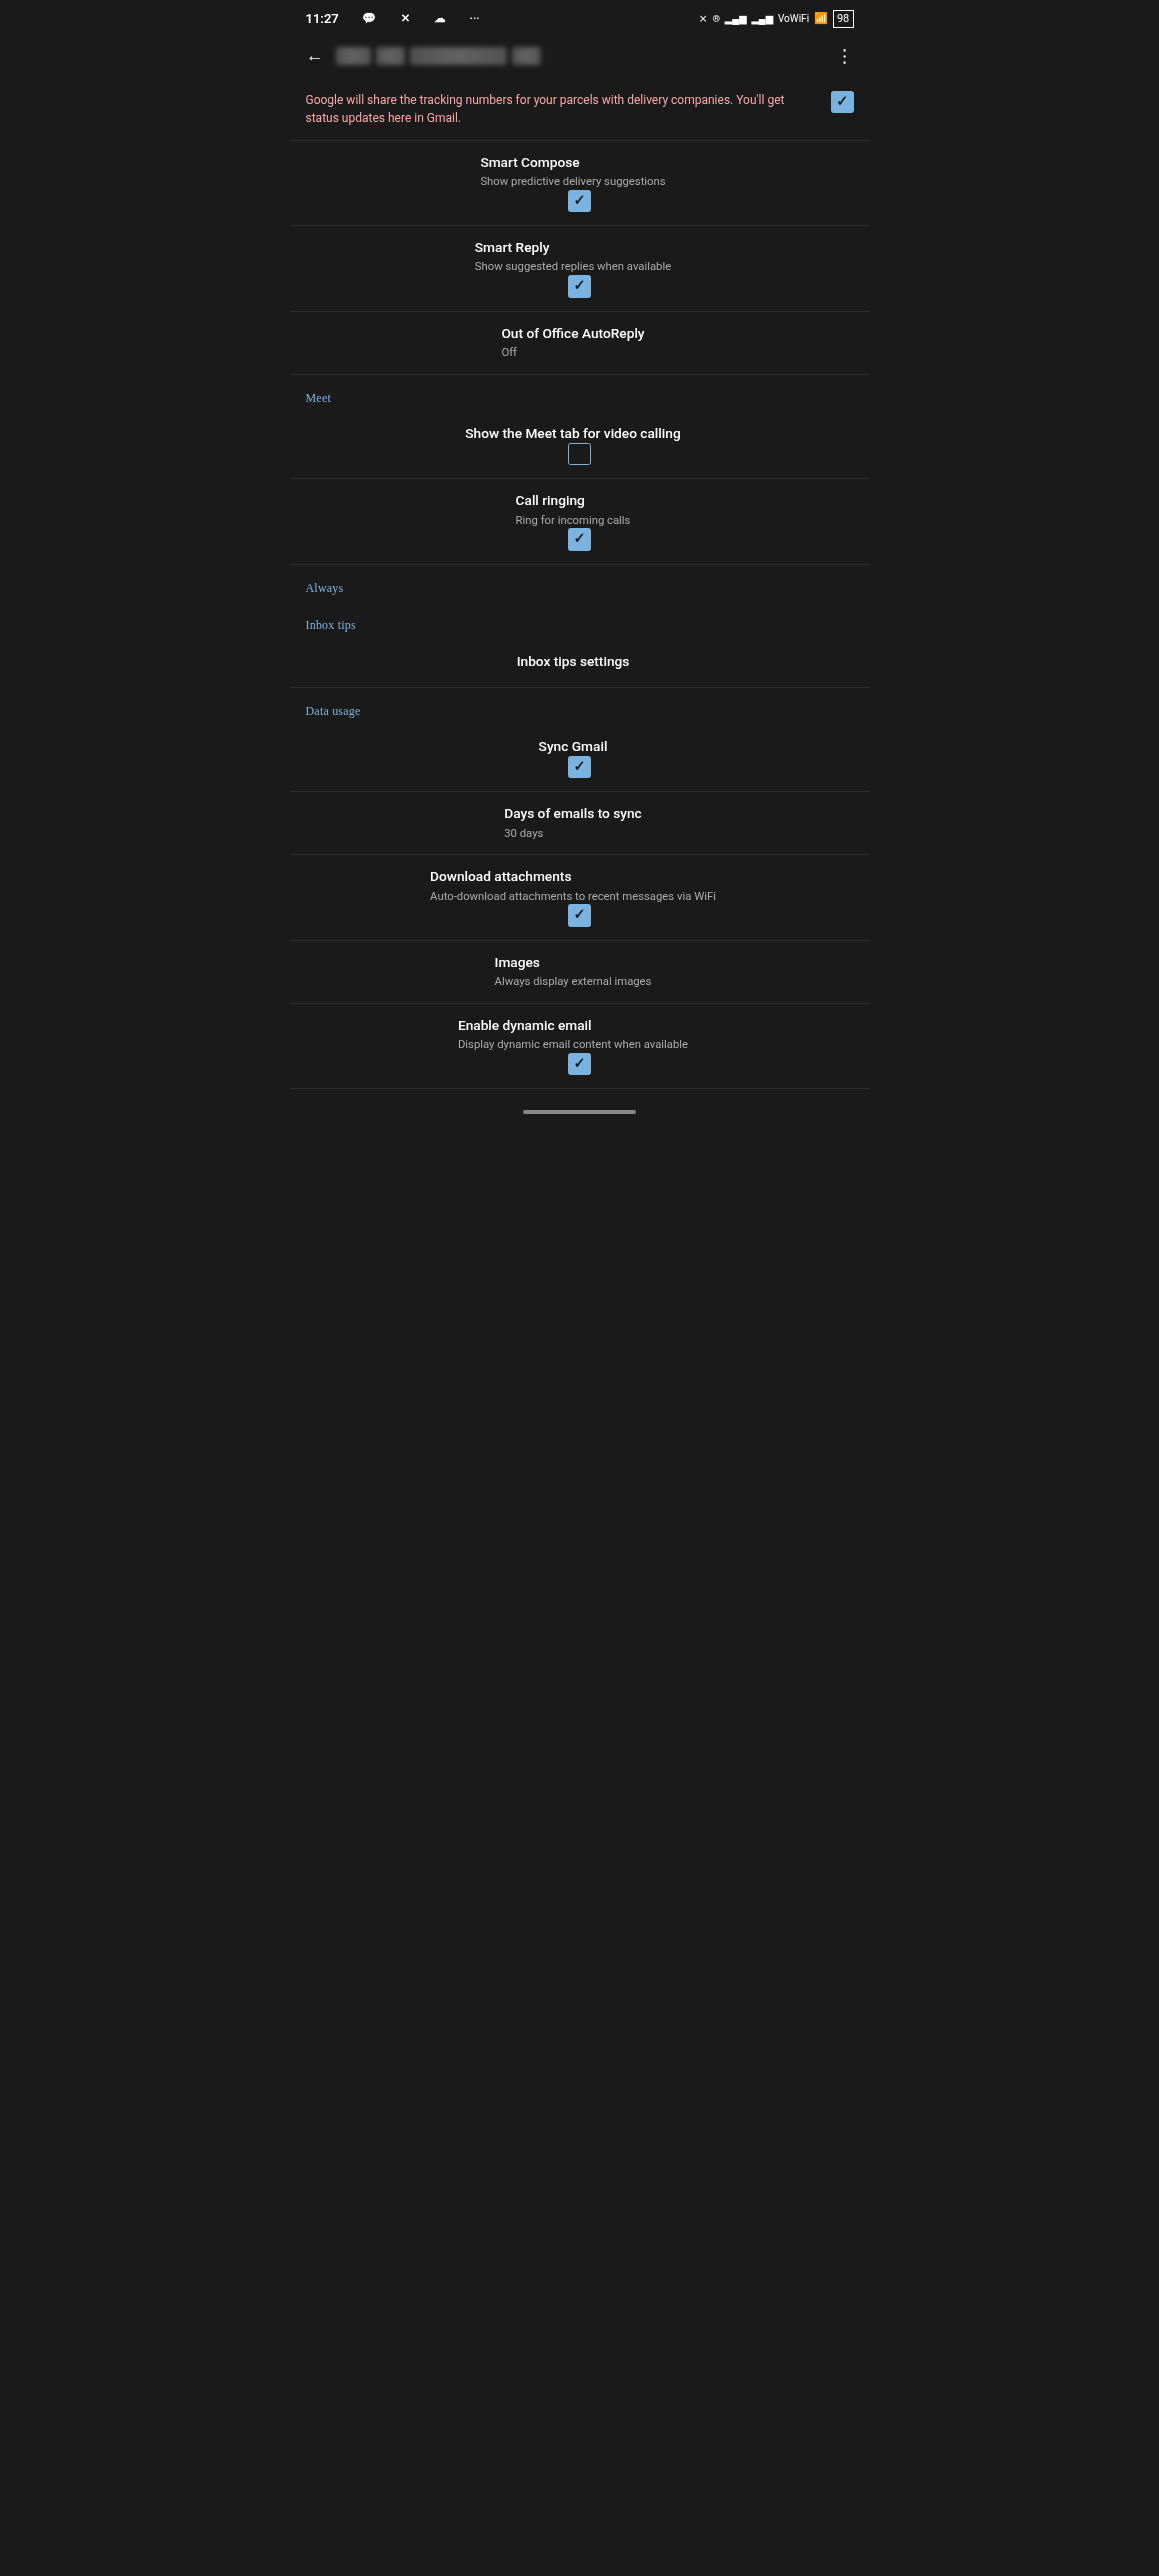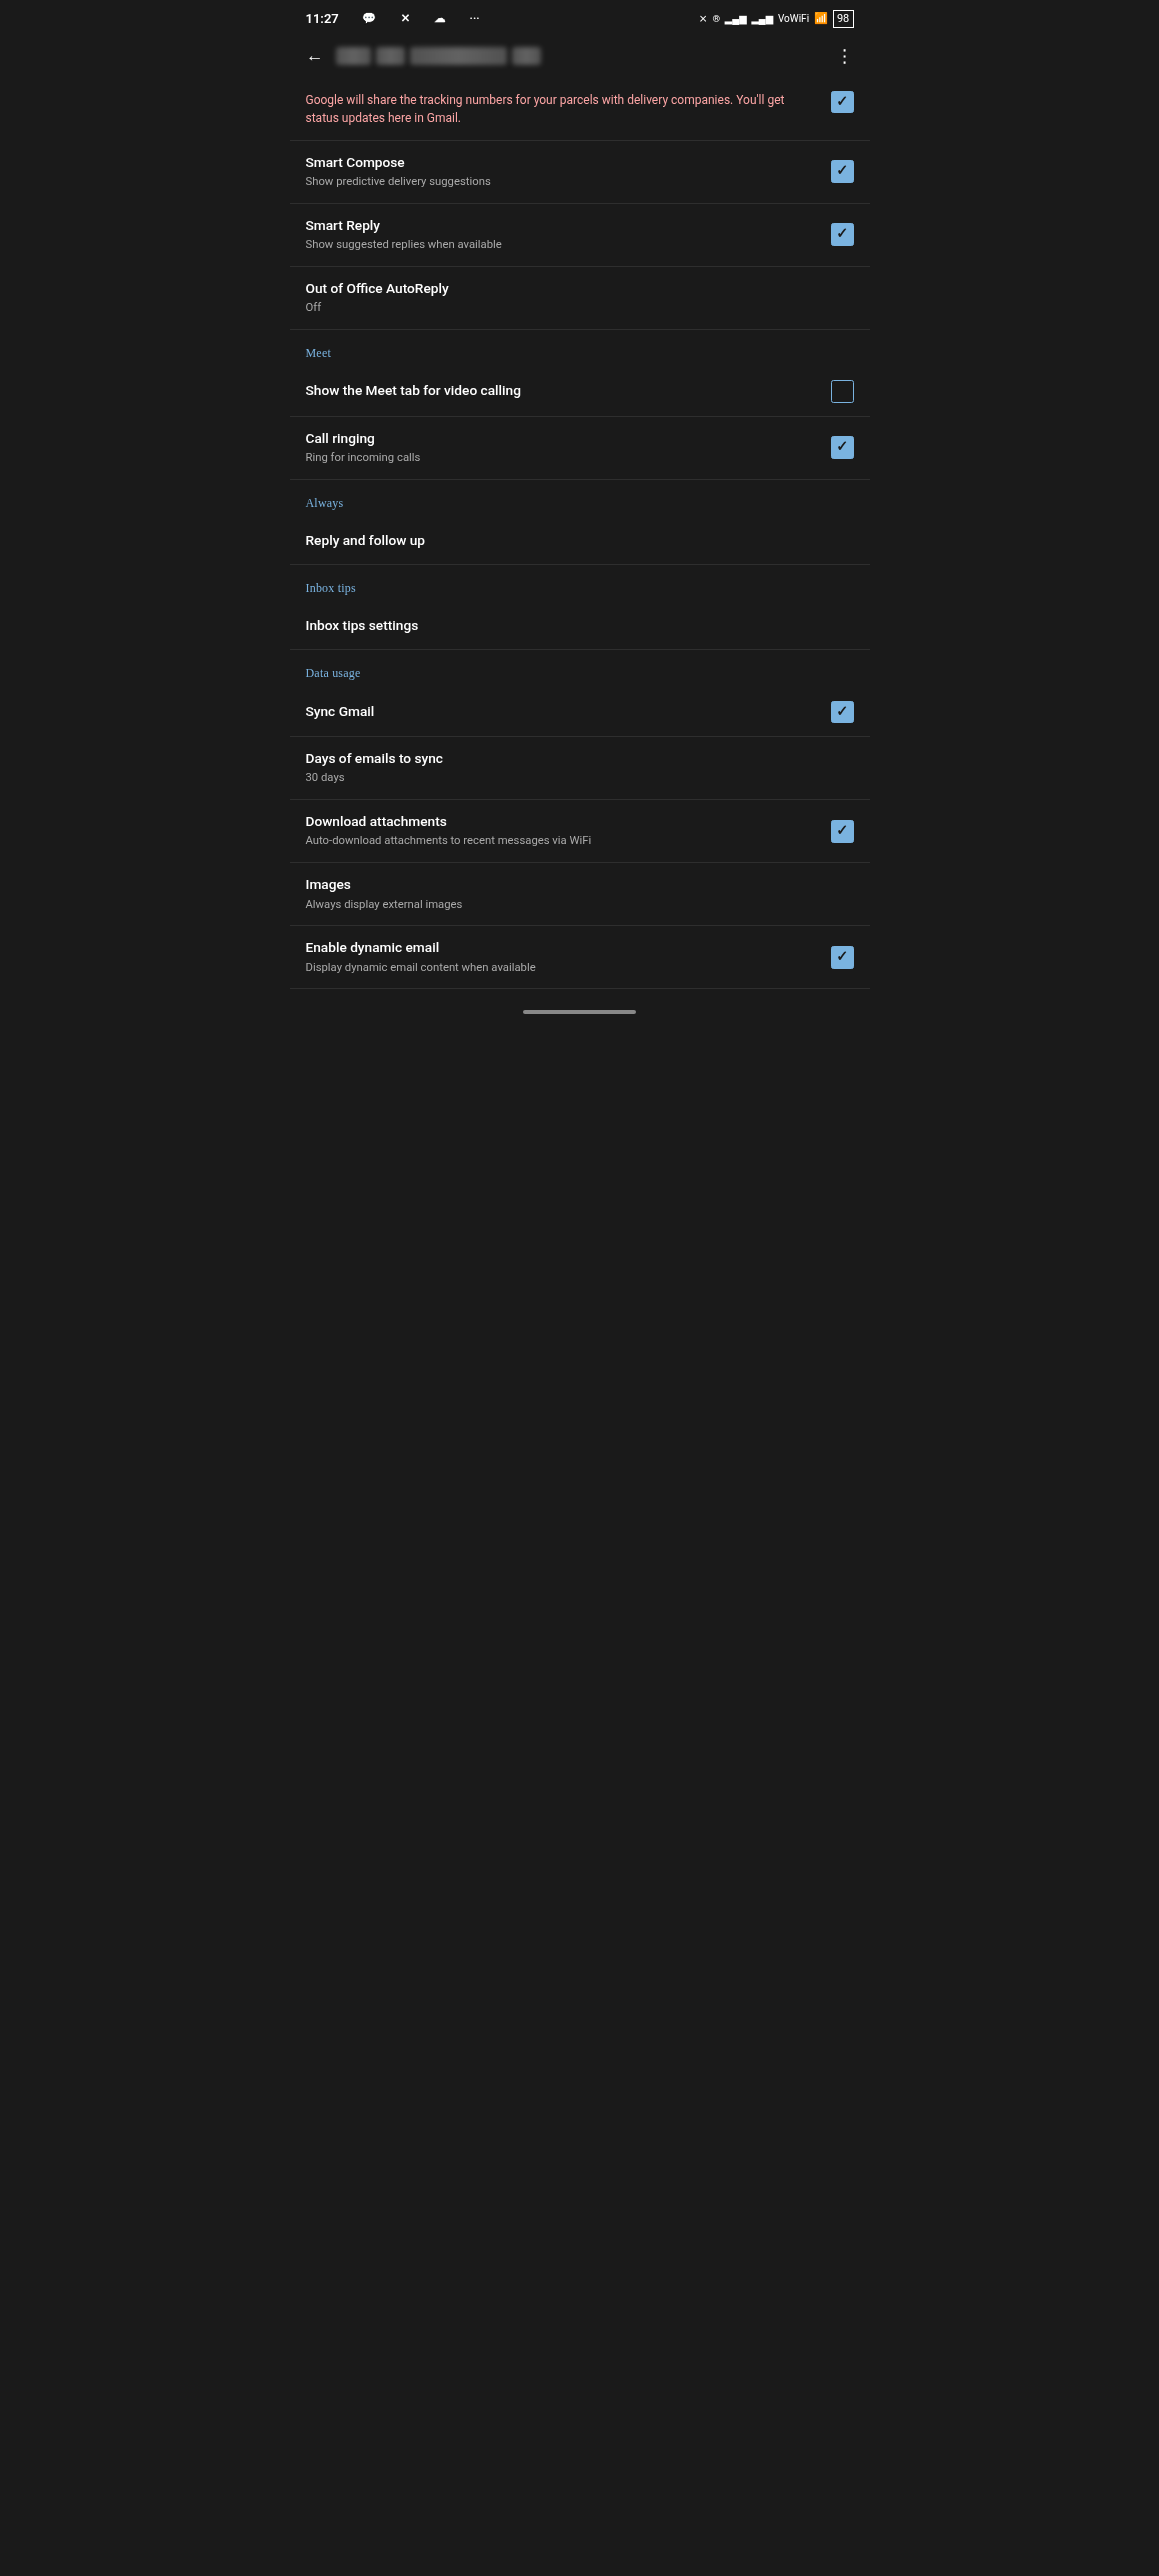--- a/index.html
+++ b/index.html
@@ -117,20 +117,21 @@
     }
 
     .settings-item {
       display: flex;
       align-items: center;
       justify-content: space-between;
       padding: 13px 16px;
       border-bottom: 0.8px solid #2e2e2e;
       cursor: pointer;
       min-height: 48px;
+      flex-direction: column;
     }
 
     .settings-item-text {
       flex: 1;
       padding-right: 13px;
     }
 
     .settings-item-title {
       font-size: 13.7px;
       font-weight: 500;
@@ -294,25 +295,20 @@
       <div class="settings-item-title">Call ringing</div>
       <div class="settings-item-subtitle">Ring for incoming calls</div>
     </div>
     <div class="checkbox">
       <span class="checkbox-check">✓</span>
     </div>
   </div>
 
   <div class="section-header">Always</div>
 
-  <div class="settings-item">
-    <div class="settings-item-text">
-      <div class="settings-item-title">Reply and follow up</div>
-    </div>
-  </div>
 
   <div class="section-header">Inbox tips</div>
 
   <div class="settings-item">
     <div class="settings-item-text">
       <div class="settings-item-title">Inbox tips settings</div>
     </div>
   </div>
 
   <div class="section-header">Data usage</div>

